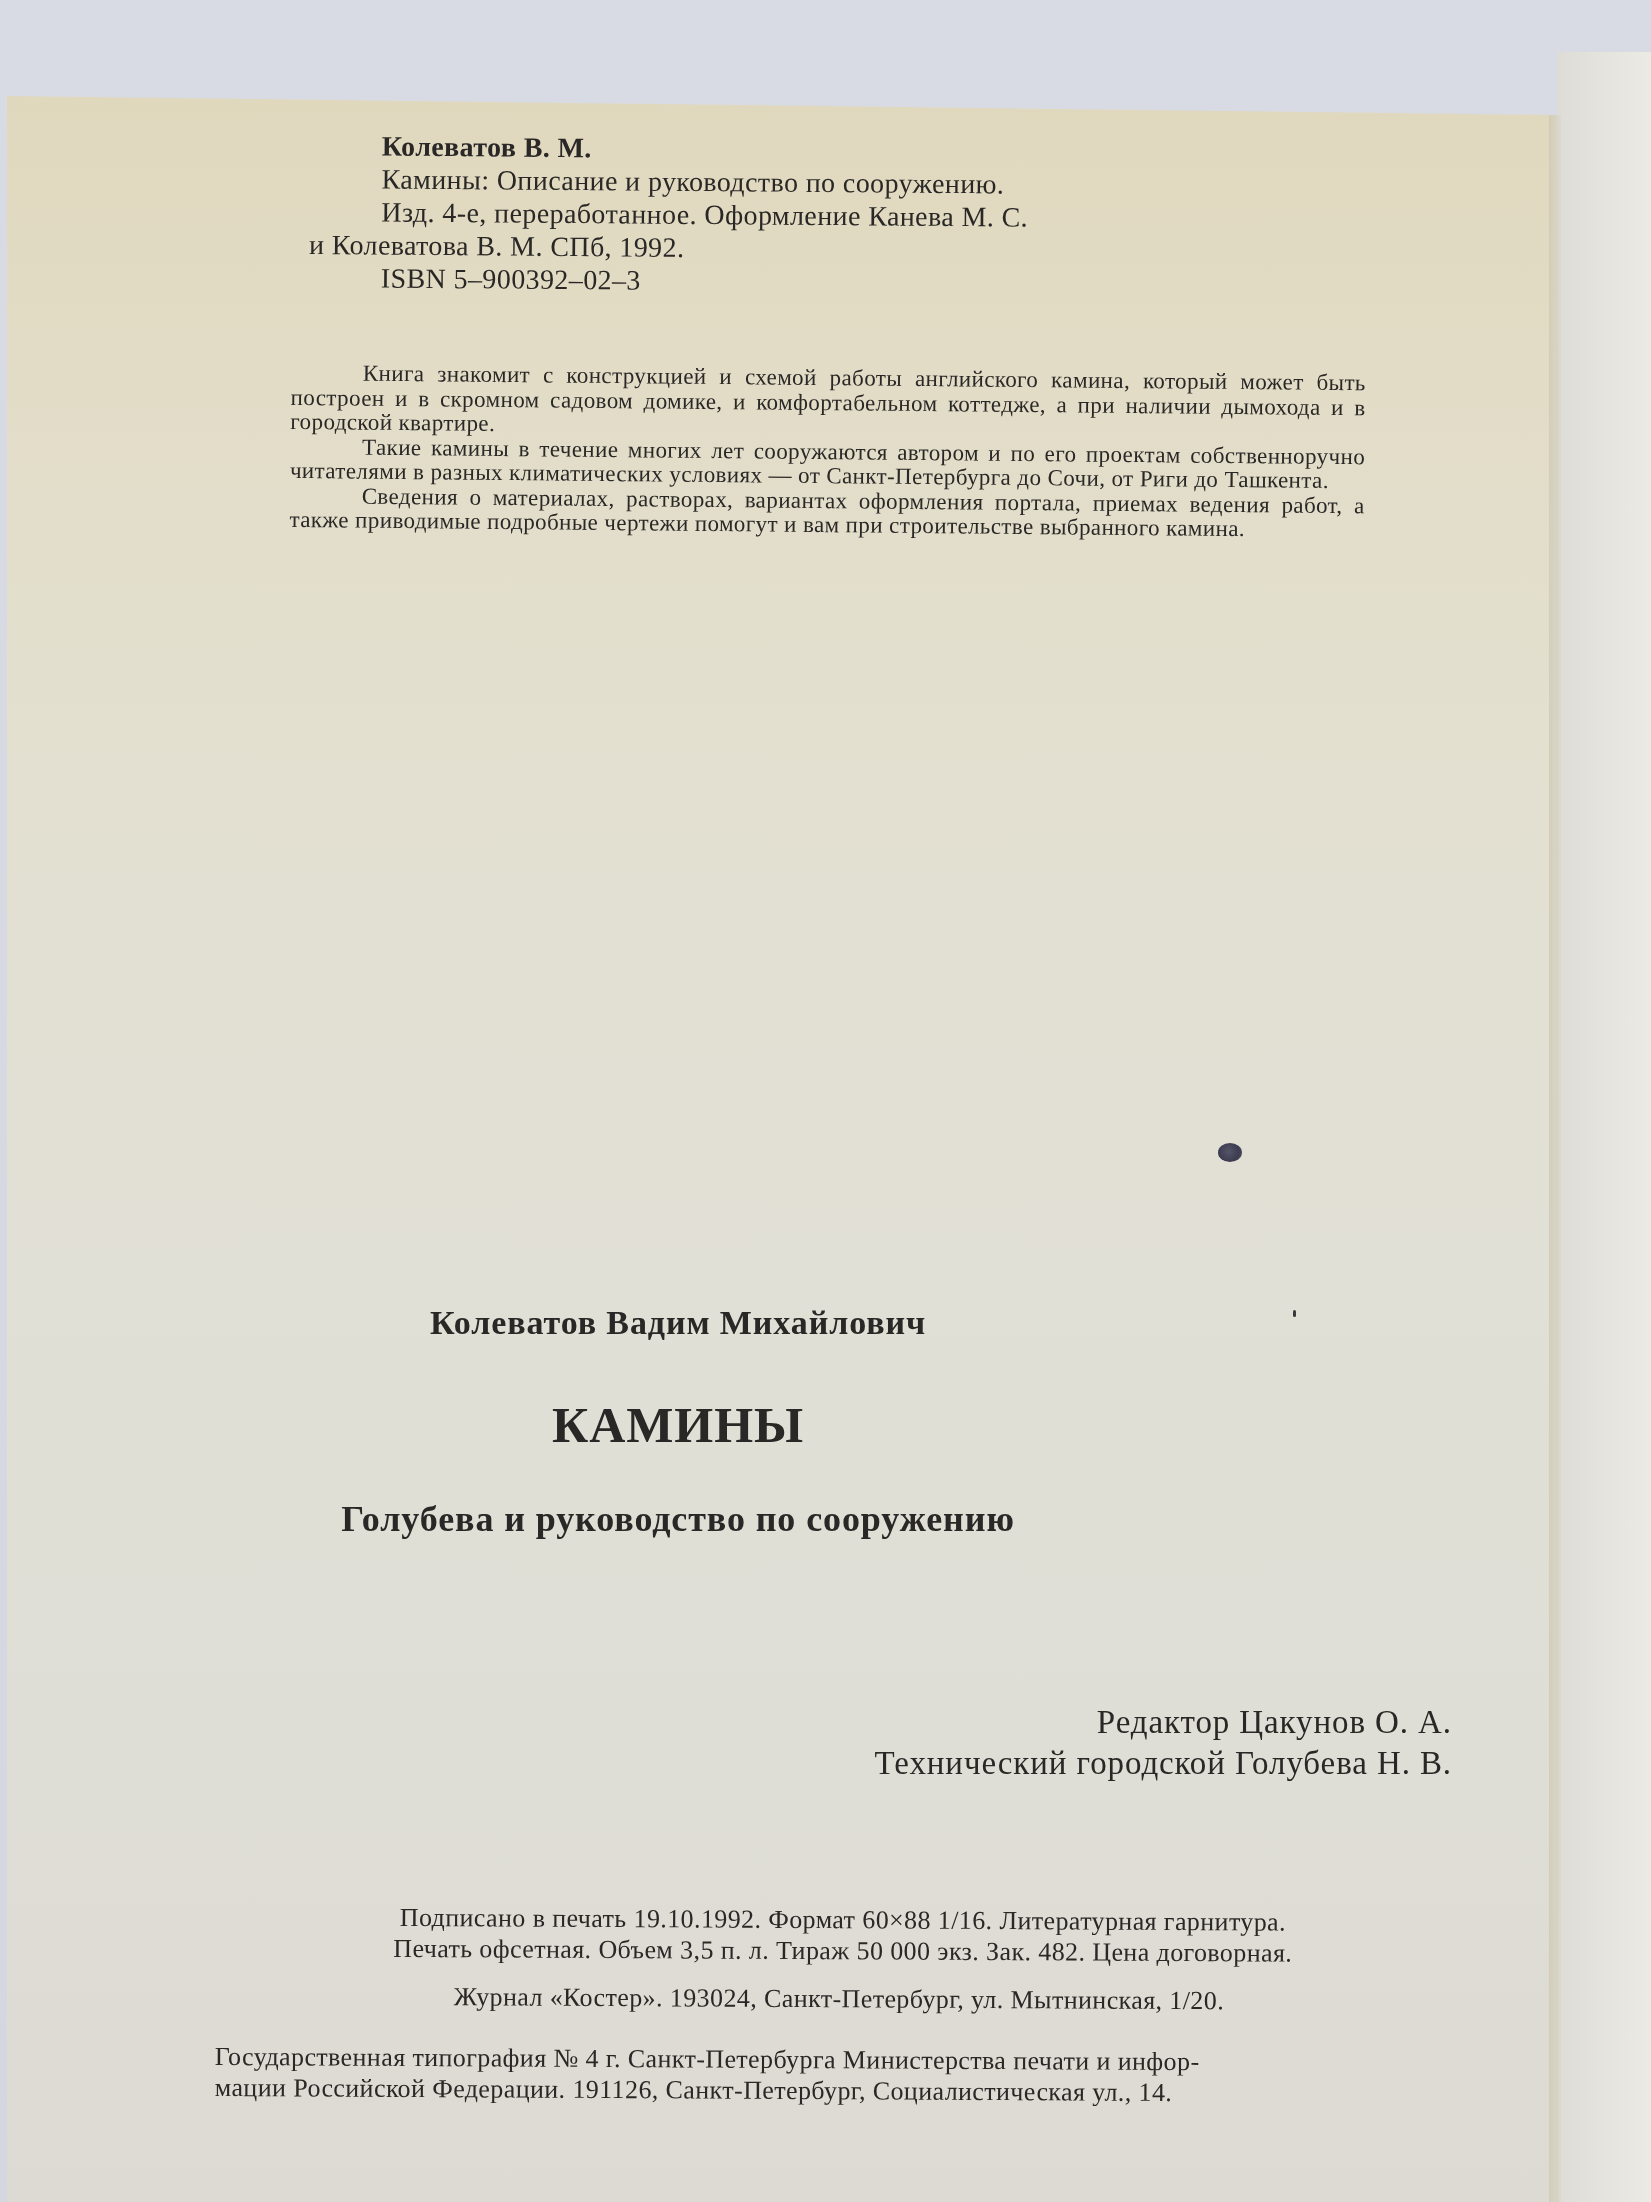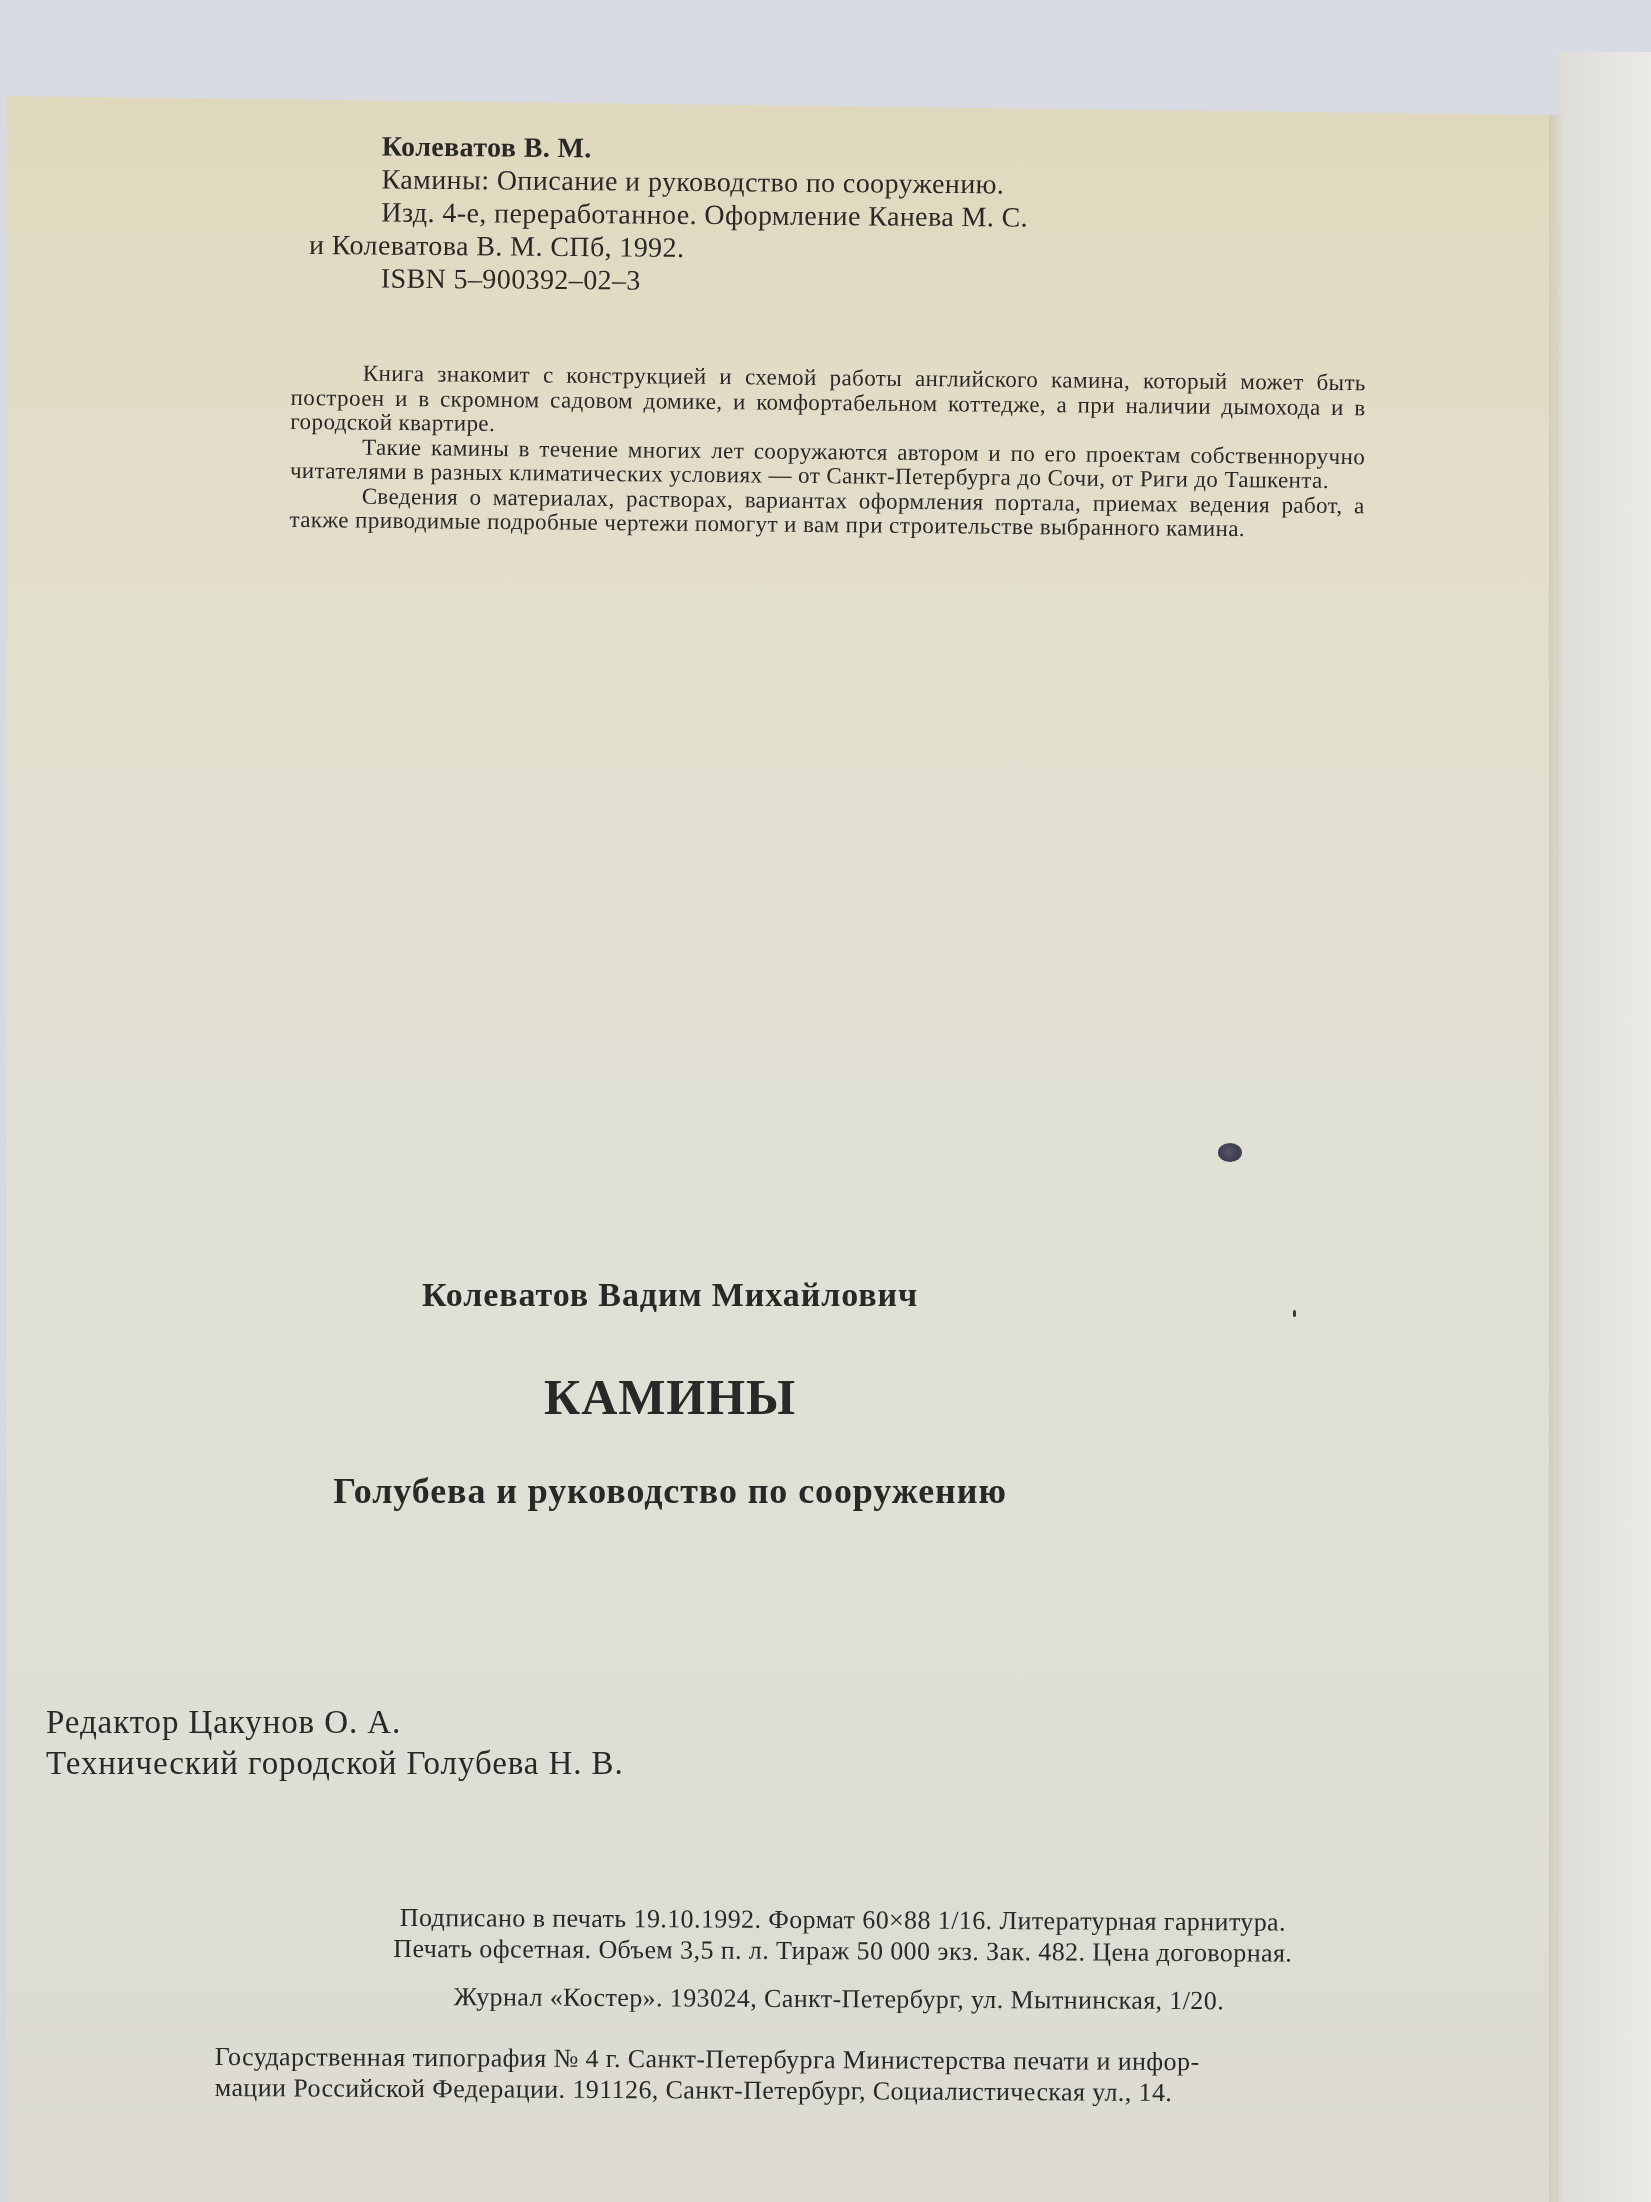--- a/index.html
+++ b/index.html
@@ -73,24 +73,25 @@
       transform: rotate(0.55deg);
       transform-origin: left top;
     }
     .annotation p {
       margin: 0;
       text-indent: 72px;
     }
 
     
     .title-block {
-      left: 8px;
+      left: 16px;
       width: 1324px;
       text-align: center;
       font-weight: bold;
+      margin-top: 28px;
     }
     .author-full {
       top: 1276px;
       font-size: 34px;
       letter-spacing: 0.9px;
     }
     .book-title {
       top: 1368px;
       font-size: 50px;
       letter-spacing: 0.9px;
@@ -99,25 +100,24 @@
       top: 1470px;
       font-size: 36px;
       letter-spacing: 0.9px;
     }
 
     
     .editors {
       left: 0;
       width: 1452px;
       top: 1702px;
-      text-align: left;
+      text-align: right;
       font-size: 33px;
       line-height: 41px;
       letter-spacing: 0.9px;
-      margin-left: 46px;
     }
 
     
     .imprint {
       left: 215px;
       width: 1248px;
       font-size: 26px;
       line-height: 31px;
       text-align: center;
       transform: rotate(0.3deg);

